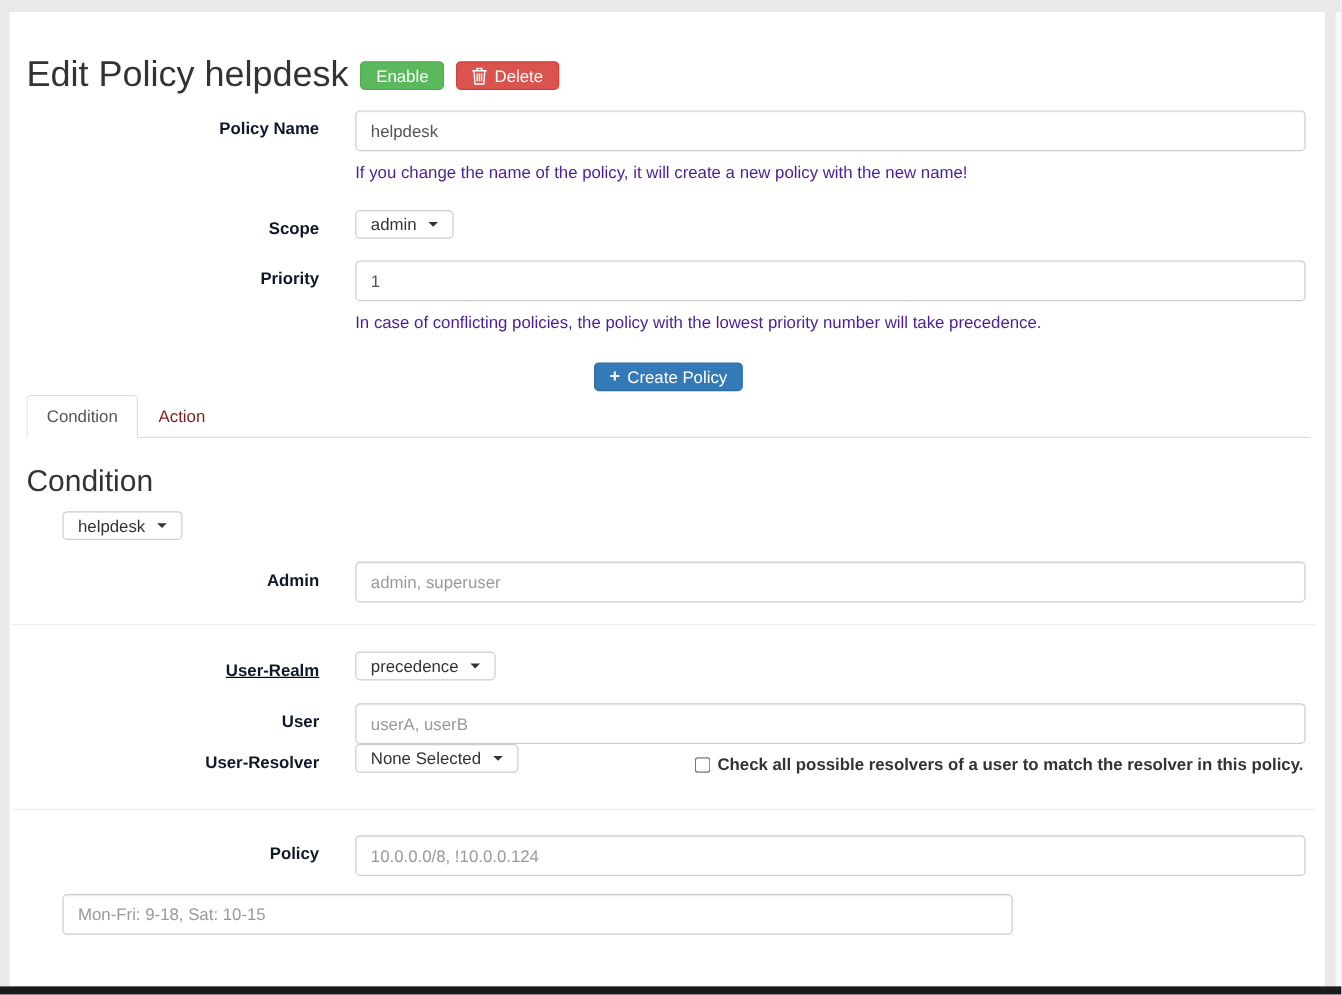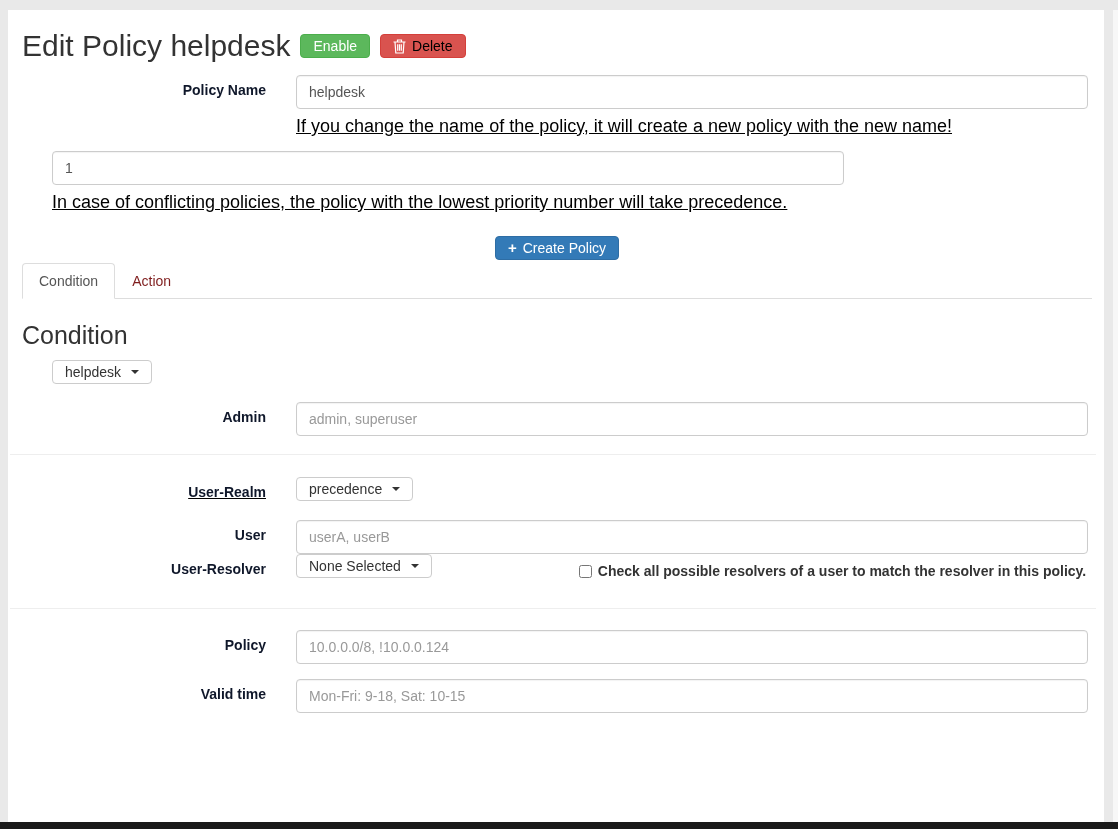--- a/index.html
+++ b/index.html
@@ -1,45 +1,45 @@
 <!DOCTYPE html>
 <html><head>
 <meta charset="utf-8">
 <style>
   * { box-sizing: border-box; }
   html,body { margin:0; padding:0; }
   body { font-family:"Liberation Sans", sans-serif; background:#e9e9e9; }
 
   .page { position:relative; width:1118px; height:829px; background:#e9e9e9; overflow:hidden; }
   .right-sliver { position:absolute; top:10px; right:0; width:5px; bottom:7px; background:#f7f7f7; }
-  .panel { position:absolute; left:8px; top:10px; width:1096px; height:812px; background:#fff; padding:0 12px 0 14px; overflow:hidden; }
+  .panel { position:absolute; left:8px; top:10px; width:1096px; height:812px; background:#fff; padding:17px 12px 0 14px; overflow:hidden; }
   .bottom-bar { position:absolute; left:0; bottom:0; width:1118px; height:7px; background:#1a1a1a; z-index:9; }
 
   h1.page-title { margin:19px 0 12px; font-size:30px; line-height:34px; font-weight:normal; color:#333; display:flex; align-items:center; }
   h1.page-title .title-text { margin-right:10px; }
 
   .btn { display:inline-flex; align-items:center; justify-content:center; gap:6px;
          font-family:"Liberation Sans", sans-serif; font-size:14px; line-height:20px;
          padding:6px 12px; border-radius:4px; border:1px solid transparent; cursor:pointer; height:24px; }
   .btn-success { background:#5cb85c; border-color:#4cae4c; color:#fff; }
-  .btn-danger  { background:#d9534f; border-color:#d43f3a; color:#000000; margin-left:10px; }
+  .btn-danger  { background:#d9534f; border-color:#d43f3a; color:#ffffff; margin-left:10px; }
   .btn-primary { background:#337ab7; border-color:#2e6da4; color:#fff; }
   .btn-default { background:#fff; border-color:#ccc; color:#333; }
   .plus-glyph { font-weight:bold; font-size:15px; line-height:14px; }
 
   .form-row { display:flex; align-items:flex-start; margin-bottom:15px; }
   .form-label { width:244px; flex-shrink:0; text-align:right; font-size:14px; font-weight:bold; color:#0f172a; padding-top:7px; }
   .ctrl-col { margin-left:30px; flex:1; max-width:792px; }
 
   input.form-control { width:100%; height:34px; border:1px solid #ccc; border-radius:4px;
         padding:6px 12px; font-size:14px; color:#555; font-family:"Liberation Sans", sans-serif;
         box-shadow:inset 0 1px 1px rgba(0,0,0,.05); outline:none; }
   input.form-control::placeholder { color:#999; opacity:1; }
   .narrow { width:517px; }
-  .help-block { color:#000000; font-size:18px; line-height:20px; margin-top:7px;text-decoration:underline; }
+  .help-block { color:#4c1d95; font-size:14px; line-height:20px; margin-top:7px; }
 
   .caret { display:inline-block; width:0; height:0; margin-left:4px; vertical-align:middle;
            border-top:4px dashed #333; border-top:4px solid #333;
            border-left:4px solid transparent; border-right:4px solid transparent; }
 
   .center-row { text-align:center; margin:24px 0 0; }
 
   .nav-tabs { display:flex; align-items:flex-end; border-bottom:1px solid #ddd; margin-top:3px; }
   .tab { font-size:14px; line-height:18px; padding:8px 16px; margin-bottom:-1px; cursor:pointer; }
   .tab.active { color:#555; background:#fff; border:1px solid #ddd; border-bottom-color:#fff; border-radius:4px 4px 0 0; }
@@ -85,22 +85,32 @@
     </h1>
 
     <div class="form-row">
       <div class="form-label">Policy Name</div>
       <div class="ctrl-col">
         <input type="text" class="form-control narrow" value="helpdesk" style="">
         <div class="help-block">If you change the name of the policy, it will create a new policy with the new name!</div>
       </div>
     </div>
 
+    <div class="form-row mb18" style="margin-top:22px;">
+      <div class="form-label">Scope</div>
+      <div class="ctrl-col">
+        <button class="btn btn-default">
+          <span>admin</span>
+          <span class="caret"></span>
+        </button>
+      </div>
+    </div>
 
     <div class="form-row mb0">
+      <div class="form-label">Priority</div>
       <div class="ctrl-col">
         <input type="text" class="form-control" value="1" style="">
         <div class="help-block">In case of conflicting policies, the policy with the lowest priority number will take precedence.</div>
       </div>
     </div>
 
     <div class="center-row">
       <button class="btn btn-primary">
         <span class="plus-glyph">+</span>
         <span>Create Policy</span>
@@ -168,21 +178,20 @@
       <hr class="divider2">
 
       <div class="form-row">
         <div class="form-label">Policy</div>
         <div class="ctrl-col">
           <input type="text" class="form-control" placeholder="10.0.0.0/8, !10.0.0.124" style="">
         </div>
       </div>
 
       <div class="form-row mb0">
-        <div class="form-label">Valid time</div>
         <div class="ctrl-col">
           <input type="text" class="form-control" placeholder="Mon-Fri: 9-18, Sat: 10-15" style="">
         </div>
       </div>
 
     </div>
   </div>
 
   <div class="bottom-bar"></div>
 </div>

